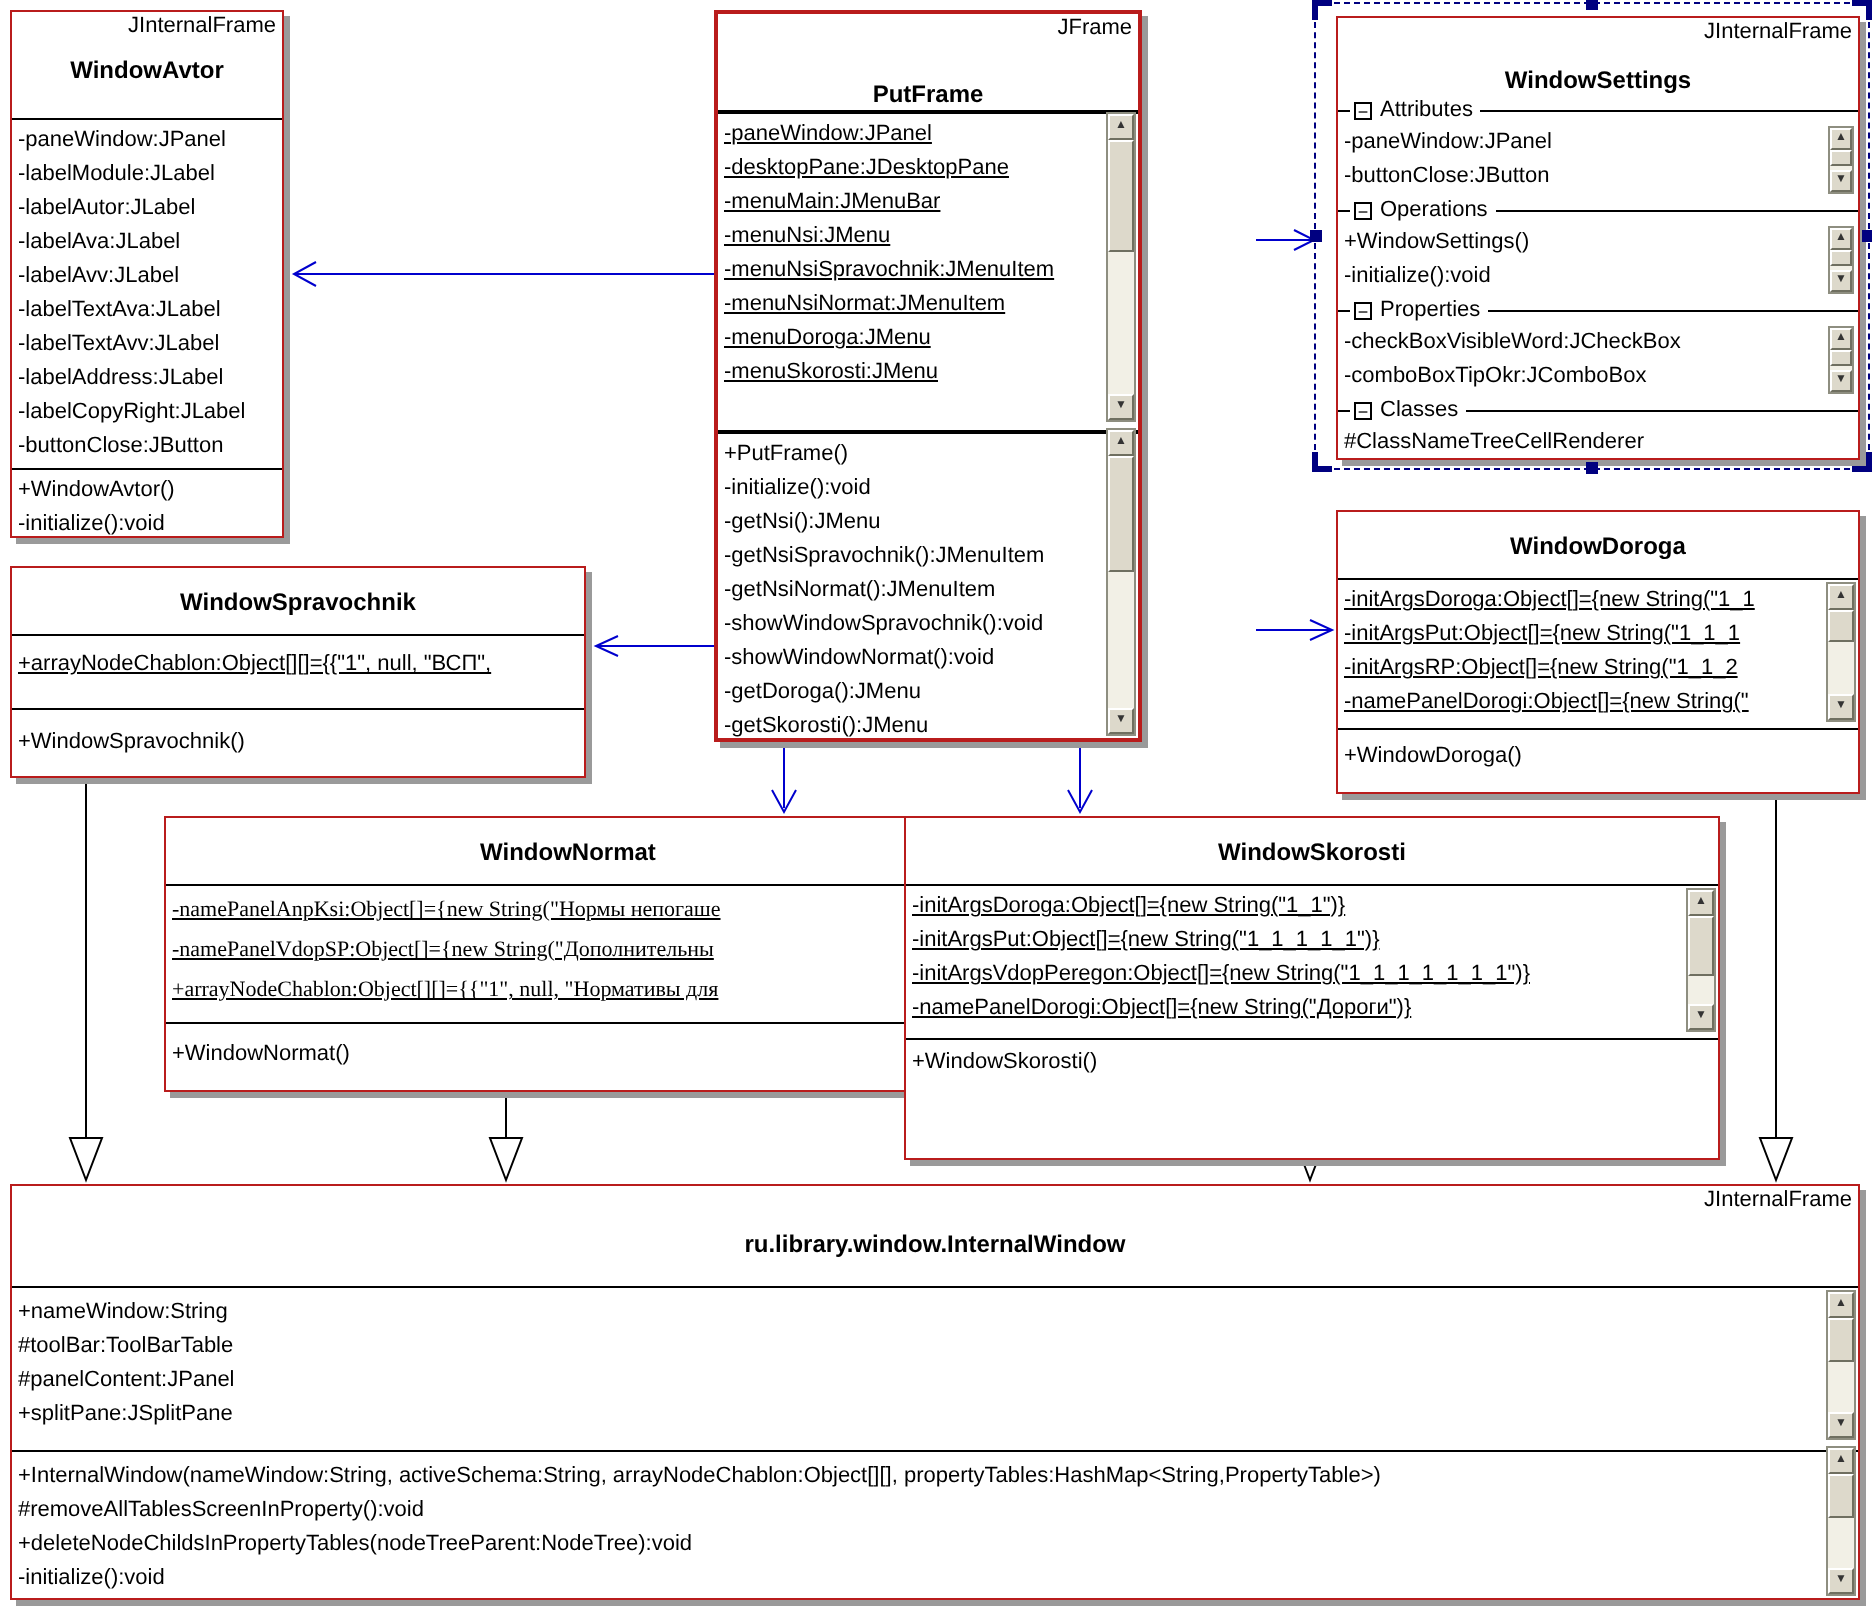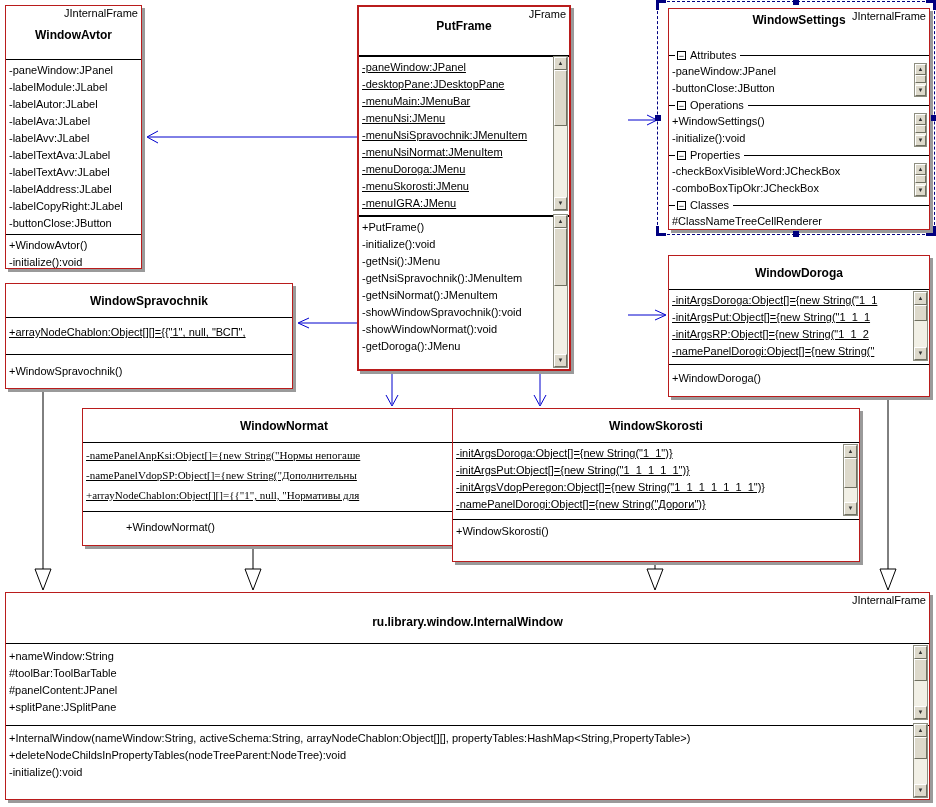--- a/index.html
+++ b/index.html
@@ -124,63 +124,63 @@
     <div class="sep"></div>
     <div class="sect" style="flex:1;">
         <div class="member-row">+WindowAvtor()</div>
         <div class="member-row">-initialize():void</div>
       </div>
   </div>
 
   <div class="cls thick" style="left:357px;top:5px;width:214px;height:366px;">
     <div class="hdr" style="height:48px;">
       <div class="stereo">JFrame</div>
-      <div class="cname" style="margin-top:12px;">PutFrame</div>
+      <div class="cname" style="margin-top:33px;">PutFrame</div>
     </div>
     <div class="sep thick-sep"></div>
     <div class="sect ul" style="height:156px;">
         <div class="member-row">-paneWindow:JPanel</div>
         <div class="member-row">-desktopPane:JDesktopPane</div>
         <div class="member-row">-menuMain:JMenuBar</div>
         <div class="member-row">-menuNsi:JMenu</div>
         <div class="member-row">-menuNsiSpravochnik:JMenuItem</div>
         <div class="member-row">-menuNsiNormat:JMenuItem</div>
         <div class="member-row">-menuDoroga:JMenu</div>
         <div class="member-row">-menuSkorosti:JMenu</div>
-        <div class="member-row">-menuIGRA:JMenu</div>
       </div>
     <div class="sep thick-sep"></div>
     <div class="sect" style="flex:1;">
         <div class="member-row">+PutFrame()</div>
         <div class="member-row">-initialize():void</div>
         <div class="member-row">-getNsi():JMenu</div>
         <div class="member-row">-getNsiSpravochnik():JMenuItem</div>
         <div class="member-row">-getNsiNormat():JMenuItem</div>
         <div class="member-row">-showWindowSpravochnik():void</div>
         <div class="member-row">-showWindowNormat():void</div>
         <div class="member-row">-getDoroga():JMenu</div>
+        <div class="member-row">-getSkorosti():JMenu</div>
       </div>
     <div class="vscroll" style="top:49px;right:1px;height:155px;">
         <div class="sb-btn">▲</div>
         <div class="sb-thumb" style="height: 56px;"></div>
         <div class="sb-space"></div>
         <div class="sb-btn">▼</div>
       </div>
     <div class="vscroll" style="top:207px;right:1px;height:154px;">
         <div class="sb-btn">▲</div>
         <div class="sb-thumb" style="height: 58px;"></div>
         <div class="sb-space"></div>
         <div class="sb-btn">▼</div>
       </div>
   </div>
 
   <div class="cls" style="left:668px;top:8px;width:262px;height:222px;">
     <div class="hdr" style="height:38px;">
       <div class="stereo">JInternalFrame</div>
-      <div class="cname" style="margin-top:4px;">WindowSettings</div>
+      <div class="cname" style="margin-top:24px;">WindowSettings</div>
     </div>
     <div class="tree-sep">
       <span class="hl w6"></span>
       <span class="minus-box">−</span>
       <span class="sec-label">Attributes</span>
       <span class="hl grow"></span>
     </div>
     <div class="sect" style="height:34px;padding-top:0;">
         <div class="member-row">-paneWindow:JPanel</div>
         <div class="member-row">-buttonClose:JButton</div>
@@ -196,21 +196,21 @@
         <div class="member-row">-initialize():void</div>
       </div>
     <div class="tree-sep">
       <span class="hl w6"></span>
       <span class="minus-box">−</span>
       <span class="sec-label">Properties</span>
       <span class="hl grow"></span>
     </div>
     <div class="sect" style="height:34px;padding-top:0;">
         <div class="member-row">-checkBoxVisibleWord:JCheckBox</div>
-        <div class="member-row">-comboBoxTipOkr:JCheckBox</div>
+        <div class="member-row">-comboBoxTipOkr:JComboBox</div>
       </div>
     <div class="tree-sep">
       <span class="hl w6"></span>
       <span class="minus-box">−</span>
       <span class="sec-label">Classes</span>
       <span class="hl grow"></span>
     </div>
     <div class="sect" style="flex:1;padding-top:0;">
         <div class="member-row">#ClassNameTreeCellRenderer</div>
       </div>
@@ -286,26 +286,26 @@
     <div class="hdr" style="height:33px;">
       <div class="cname" style="margin-top:10px;">WindowNormat</div>
     </div>
     <div class="sep"></div>
     <div class="sect ul lh20" style="height:66px;">
         <div class="member-row">-namePanelAnpKsi:Object[]={new String("Нормы непогаше</div>
         <div class="member-row">-namePanelVdopSP:Object[]={new String("Дополнительны</div>
         <div class="member-row">+arrayNodeChablon:Object[][]={{"1", null, "Нормативы для</div>
       </div>
     <div class="sep"></div>
-    <div class="sect" style="flex:1;padding-top:7px;margin-left:40px;">
+    <div class="sect" style="flex:1;padding-top:7px;">
         <div class="member-row">+WindowNormat()</div>
       </div>
   </div>
 
-  <div class="cls" style="left:452px;top:408px;width:408px;height:154px;">
+  <div class="cls" style="left:452px;top:408px;width:408px;height:172px;">
     <div class="hdr" style="height:33px;">
       <div class="cname" style="margin-top:10px;">WindowSkorosti</div>
     </div>
     <div class="sep"></div>
     <div class="sect ul" style="height:74px;">
         <div class="member-row">-initArgsDoroga:Object[]={new String("1_1")}</div>
         <div class="member-row">-initArgsPut:Object[]={new String("1_1_1_1_1")}</div>
         <div class="member-row">-initArgsVdopPeregon:Object[]={new String("1_1_1_1_1_1_1")}</div>
         <div class="member-row">-namePanelDorogi:Object[]={new String("Дороги")}</div>
       </div>
@@ -329,20 +329,21 @@
     <div class="sep"></div>
     <div class="sect" style="height:77px;padding-top:4px;">
         <div class="member-row">+nameWindow:String</div>
         <div class="member-row">#toolBar:ToolBarTable</div>
         <div class="member-row">#panelContent:JPanel</div>
         <div class="member-row">+splitPane:JSplitPane</div>
       </div>
     <div class="sep"></div>
     <div class="sect" style="flex:1;padding-top:4px;">
         <div class="member-row">+InternalWindow(nameWindow:String, activeSchema:String, arrayNodeChablon:Object[][], propertyTables:HashMap&lt;String,PropertyTable&gt;)</div>
+        <div class="member-row">#removeAllTablesScreenInProperty():void</div>
         <div class="member-row">+deleteNodeChildsInPropertyTables(nodeTreeParent:NodeTree):void</div>
         <div class="member-row">-initialize():void</div>
       </div>
     <div class="vscroll" style="top:52px;right:1px;height:75px;">
         <div class="sb-btn">▲</div>
         <div class="sb-thumb" style="height: 22px;"></div>
         <div class="sb-space"></div>
         <div class="sb-btn">▼</div>
       </div>
     <div class="vscroll" style="top:130px;right:1px;height:75px;">

